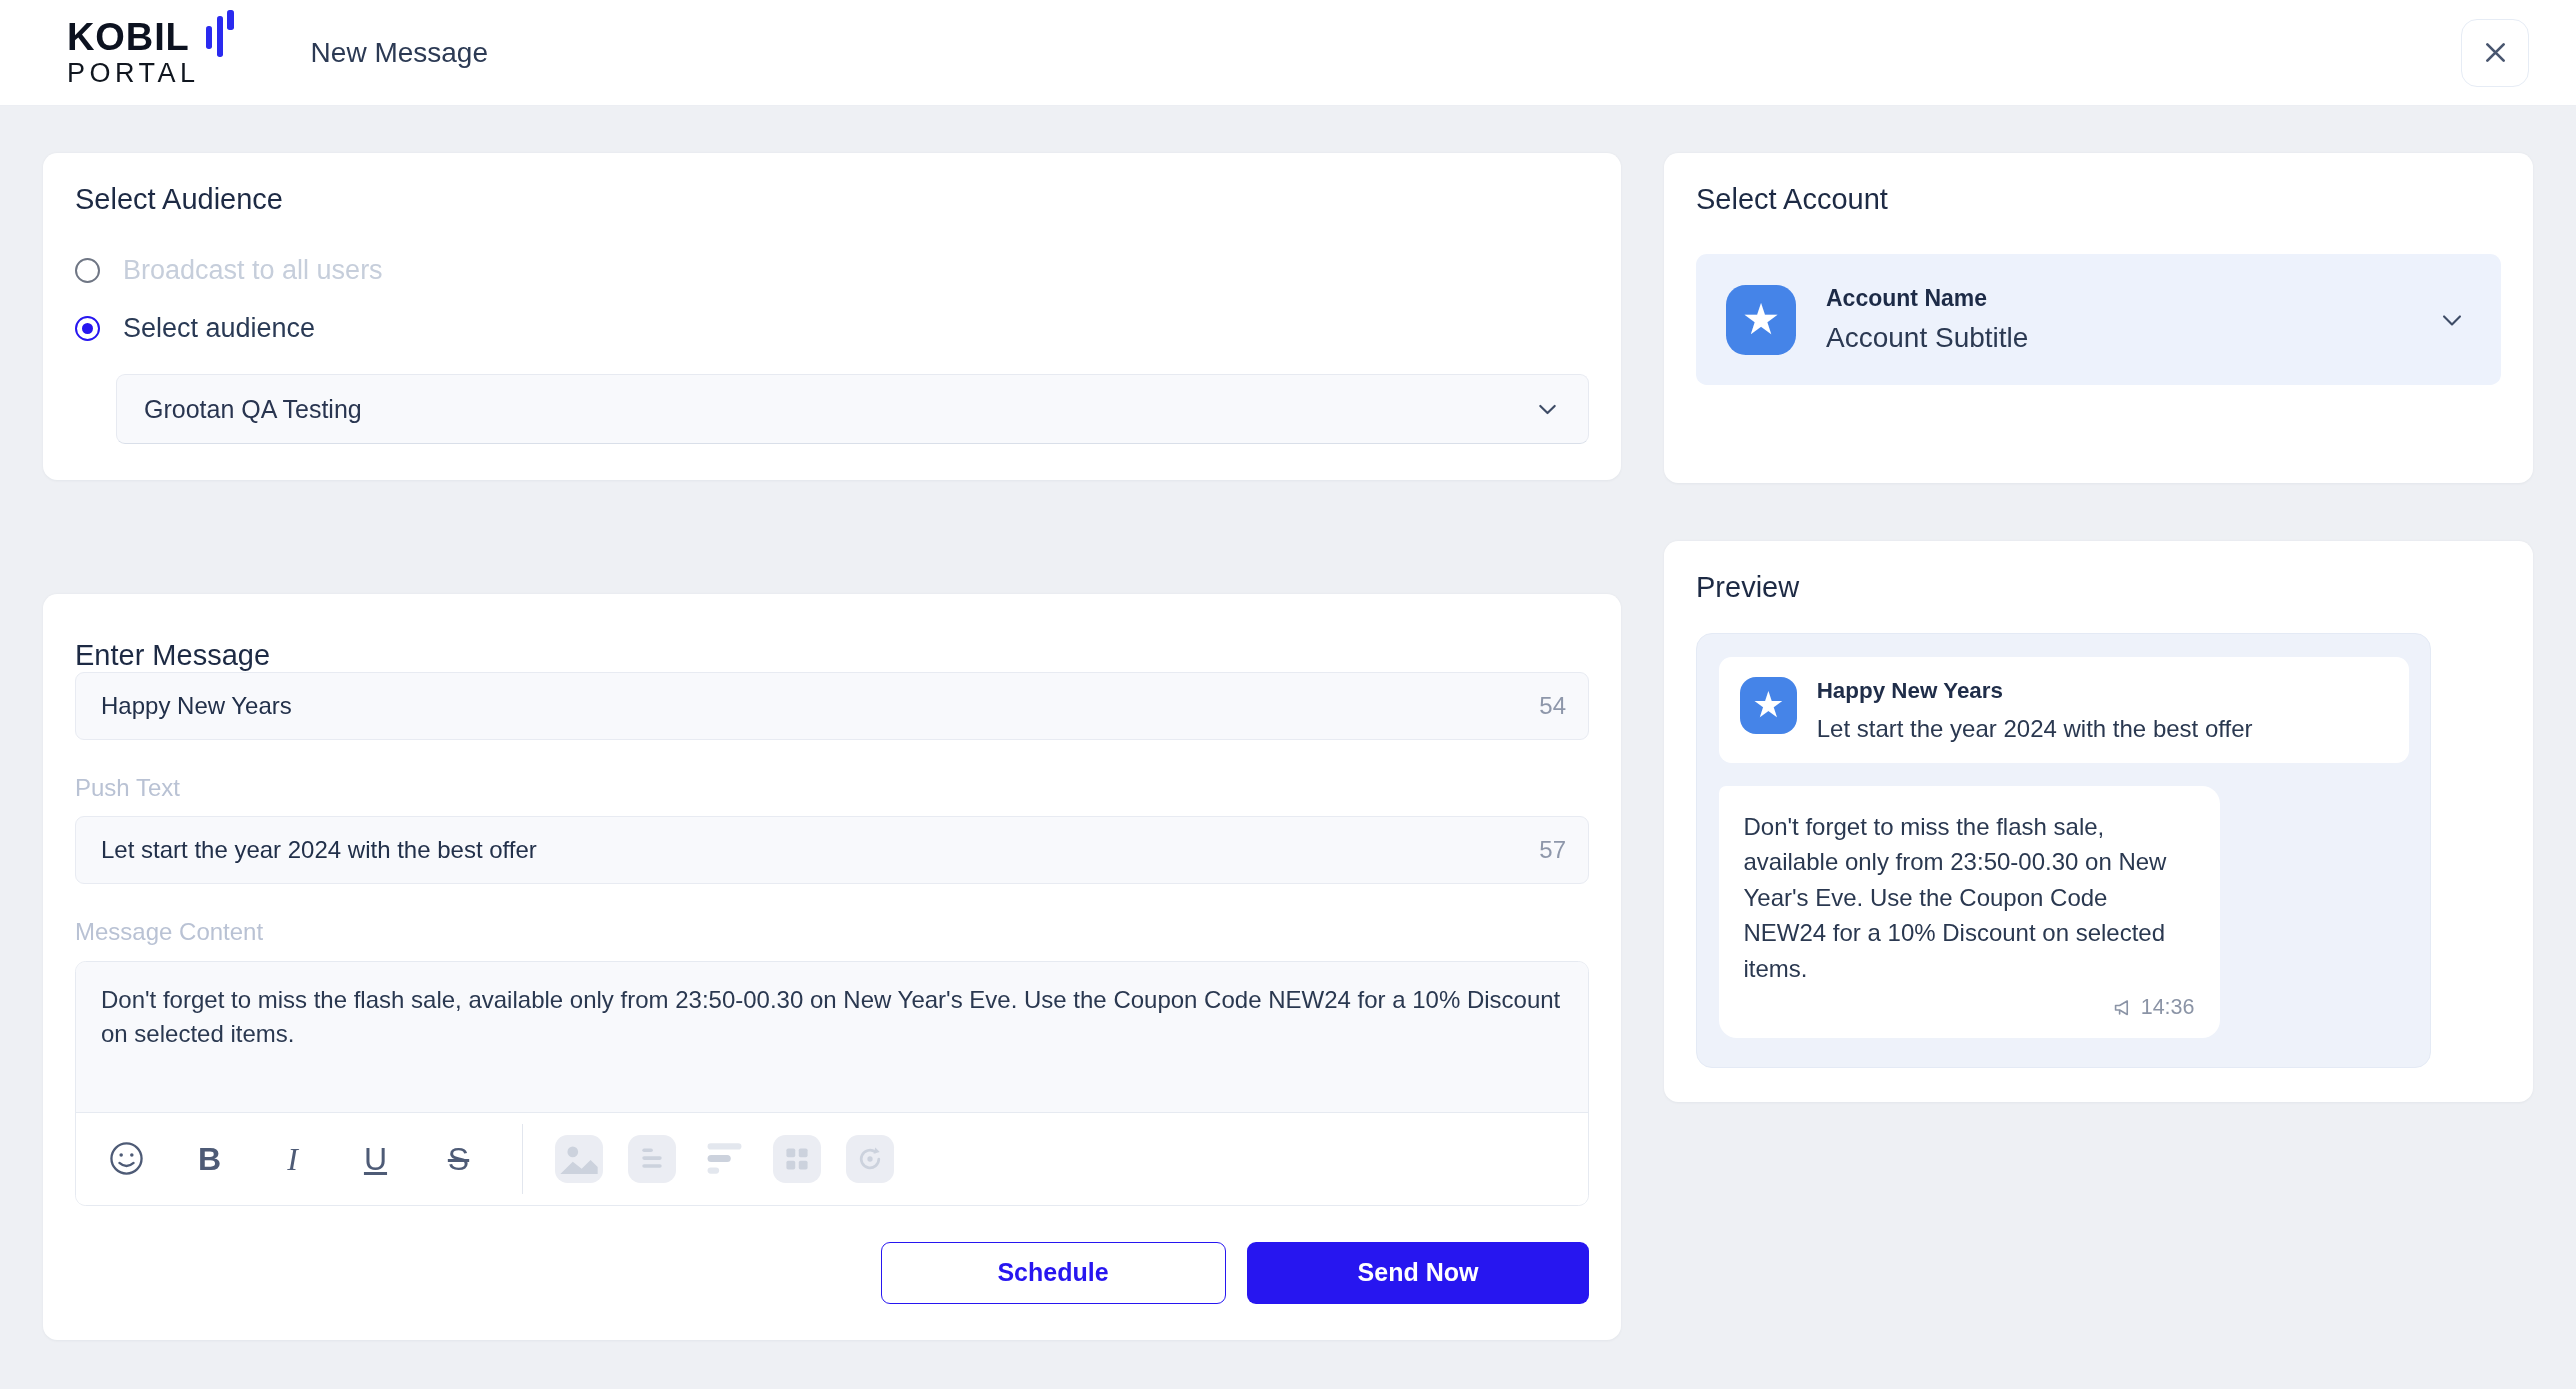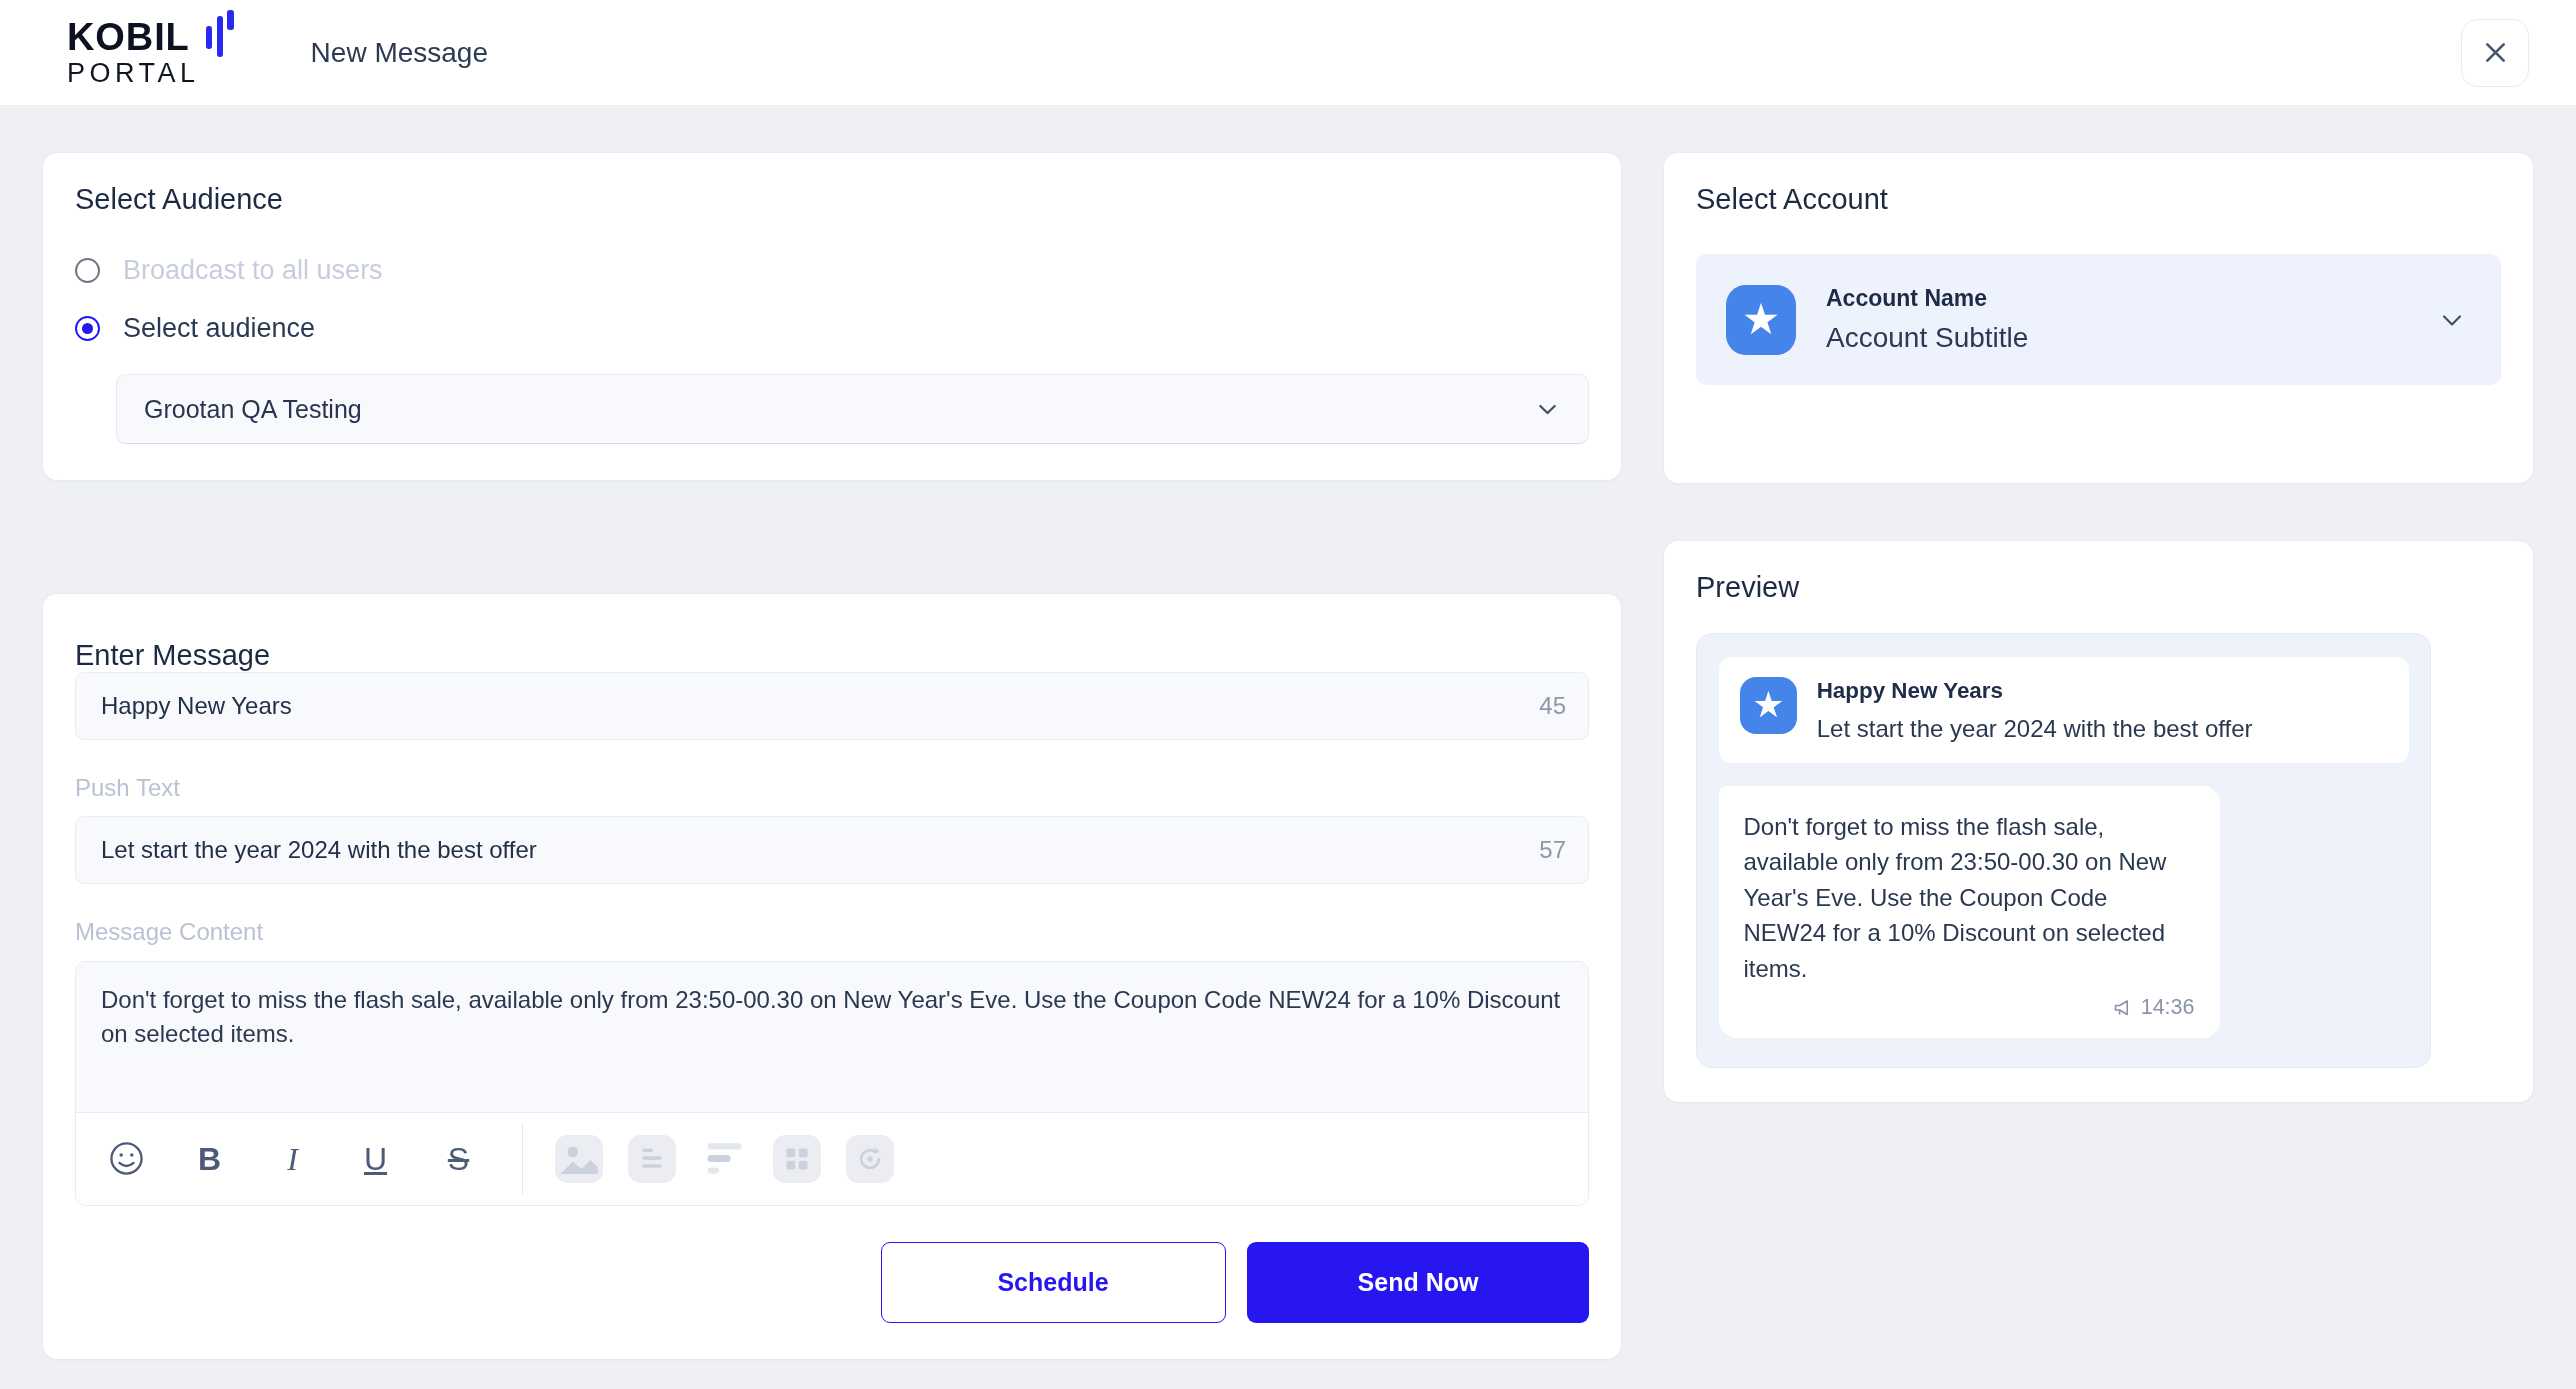--- a/index.html
+++ b/index.html
@@ -72,21 +72,21 @@
   .tb-glyph { font-size:32px; color:#4e5b76; line-height:1; }
   .tb-glyph.gi { font-style:italic; font-family:"Liberation Serif",serif; }
   .tb-glyph.gu { text-decoration:underline; }
   .tb-glyph.gs { text-decoration:line-through; }
   .tb-divider { width:1.8px; height:70px; background:#e2e6ee; margin:0 32px 0 3.6px; }
   .tb-tile {
     width:48px; height:48px; border-radius:12.5px; background:#ebedf3; margin-right:25px;
     display:flex; align-items:center; justify-content:center; position:relative;
   }
   .actions { display:flex; justify-content:flex-end; gap:21.5px; margin-top:36px; }
-  .btn { height:81px; border-radius:9px; font-size:25px; font-weight:700; cursor:pointer; font-family:"Liberation Sans",sans-serif; }
+  .btn { height:62px; border-radius:9px; font-size:25px; font-weight:700; cursor:pointer; font-family:"Liberation Sans",sans-serif; }
   .btn-schedule { width:345px; background:#fff; border:1.8px solid #2716f0; color:#2716f0; }
   .btn-send { width:342px; background:#2716f0; border:none; color:#fff; }
   
   .card-account { padding:30px 32px 98px; }
   .account-select {
     margin-top:38px; background:#edf2fc; border-radius:10.7px; height:131px;
     display:flex; align-items:center; padding:0 34px 0 30px; cursor:pointer;
   }
   .star-tile {
     background:#4584e8; display:flex; align-items:center; justify-content:center; flex:0 0 auto;
@@ -165,21 +165,21 @@
           <path d="M7 11 L15 19 L23 11" stroke="#3e4c66" stroke-width="2.4" fill="none" stroke-linecap="round" stroke-linejoin="round"></path>
         </svg>
       </div>
     </div>
 
     <div class="card card-message">
       <div class="card-title">Enter Message</div>
 
       <div class="input-wrap">
         <input class="text-input" type="text" value="Happy New Years" style="">
-        <span class="counter">45</span>
+        <span class="counter">54</span>
       </div>
 
       <div class="field-label">Push Text</div>
       <div class="input-wrap">
         <input class="text-input" type="text" value="Let start the year 2024 with the best offer" style="">
         <span class="counter">57</span>
       </div>
 
       <div class="field-label">Message Content</div>
       <div class="content-box">

